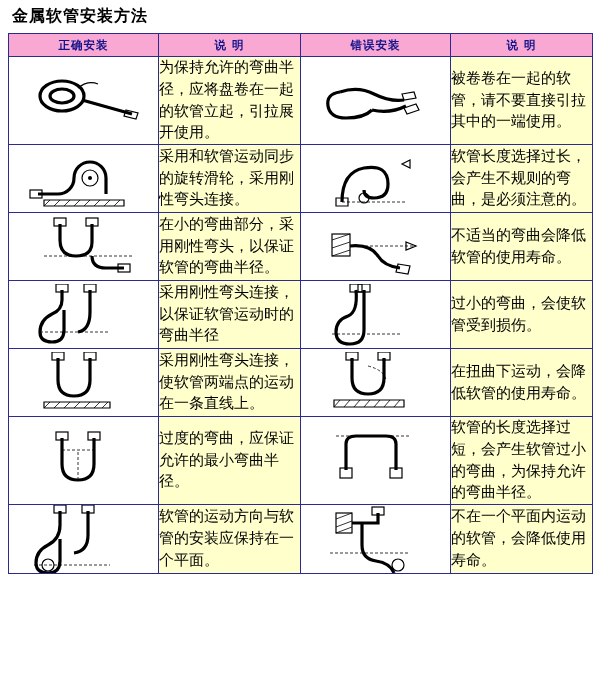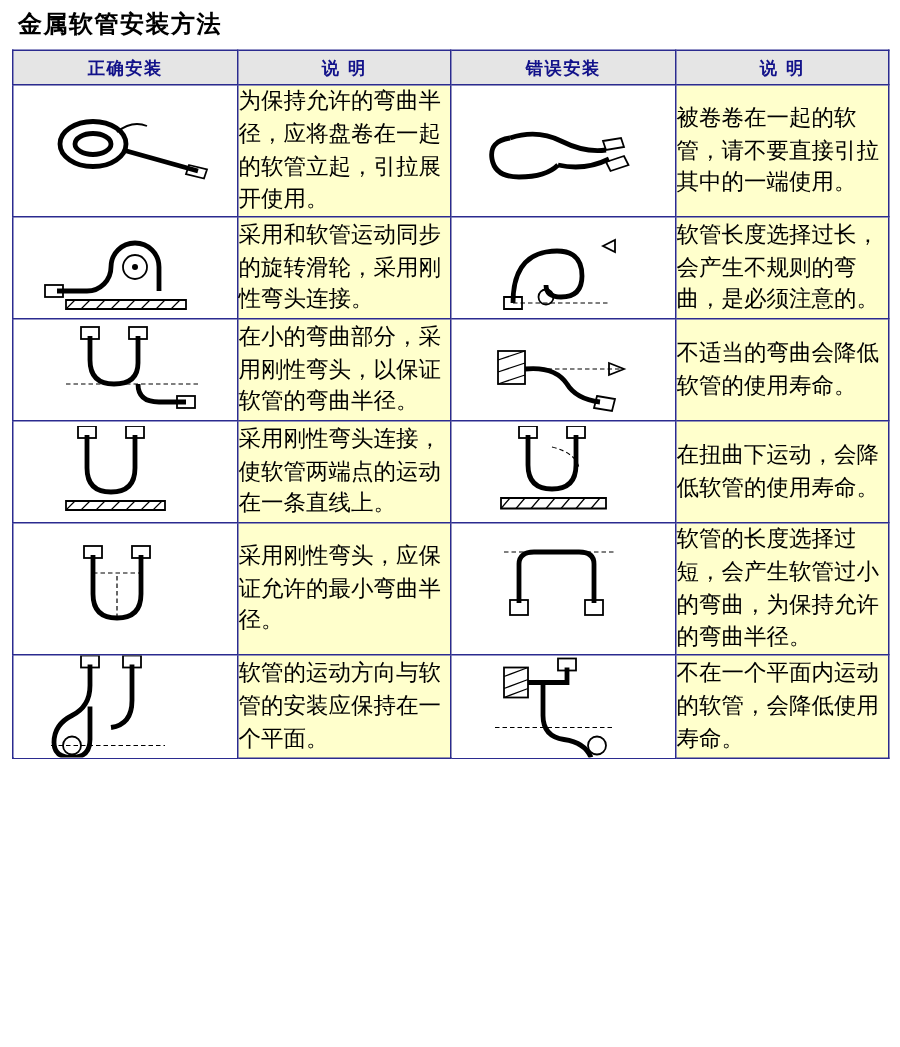--- a/index.html
+++ b/index.html
@@ -34,21 +34,21 @@
     width: 584px;
     table-layout: fixed;
     border: 1px solid #2b2b8f;
   }
   table.hose-table td, table.hose-table th {
     border: 1px solid #2b2b8f;
     padding: 0;
     vertical-align: middle;
   }
   thead th {
-    background: #e5e5e5;
+    background: #f9a8d4;
     color: #12128a;
     font-size: 11.5px;
     font-weight: bold;
     height: 22px;
     letter-spacing: 1px;
   }
   col.c-img { width: 150px; }
   col.c-txt { width: 142px; }
 
   td.img-cell {
@@ -163,20 +163,41 @@
             <path class="hatch" d="M26 24 L44 18 M26 32 L44 26 M26 40 L44 34"></path>
             <path class="ill-thick" d="M44 30 q20 -2 28 10 q6 10 22 12"></path>
             <path class="ill" d="M92 48 l12 2 l-2 8 l-12 -2 z" fill="#fff"></path>
             <path class="dash" d="M44 30 L110 30"></path>
             <path class="ill" d="M100 26 l10 4 l-10 4 z" fill="#fff"></path>
           </svg>
         </td>
         <td class="txt-cell">不适当的弯曲会降低软管的使用寿命。</td>
       </tr>
 
+      <tr>
+        <td class="img-cell">
+          <svg width="140" height="62" viewBox="0 0 140 62">
+            <path class="ill-thick" d="M48 6 L48 16 q0 10 -10 14 q-12 6 -12 18 q0 10 12 10 q12 0 12 -12 L50 26"></path>
+            <path class="ill-thick" d="M76 6 L76 28 q0 18 -12 20"></path>
+            <rect class="ill" x="42" y="0" width="12" height="8" fill="#fff"></rect>
+            <rect class="ill" x="70" y="0" width="12" height="8" fill="#fff"></rect>
+            <path class="dash" d="M26 48 L96 48"></path>
+          </svg>
+        </td>
+        <td class="txt-cell">采用刚性弯头连接，以保证软管运动时的弯曲半径</td>
+        <td class="img-cell">
+          <svg width="140" height="62" viewBox="0 0 140 62">
+            <path class="ill-thick" d="M50 6 q2 22 -8 26 q-12 4 -12 16 q0 12 14 12 q14 0 14 -14 L58 6"></path>
+            <rect class="ill" x="44" y="0" width="12" height="8" fill="#fff"></rect>
+            <rect class="ill" x="52" y="0" width="12" height="8" fill="#fff"></rect>
+            <path class="dash" d="M26 50 L94 50"></path>
+          </svg>
+        </td>
+        <td class="txt-cell">过小的弯曲，会使软管受到损伤。</td>
+      </tr>
 
       <tr>
         <td class="img-cell">
           <svg width="140" height="62" viewBox="0 0 140 62">
             <path class="ill-thick" d="M44 6 L44 28 q0 16 16 16 q16 0 16 -16 L76 6"></path>
             <rect class="ill" x="38" y="0" width="12" height="8" fill="#fff"></rect>
             <rect class="ill" x="70" y="0" width="12" height="8" fill="#fff"></rect>
             <path class="ill" d="M30 50 L96 50 L96 56 L30 56 Z" fill="#fff"></path>
             <path class="hatch" d="M36 50 L30 56 M46 50 L40 56 M56 50 L50 56 M66 50 L60 56 M76 50 L70 56 M86 50 L80 56 M94 50 L88 56"></path>
           </svg>
@@ -198,21 +219,21 @@
 
       <tr>
         <td class="img-cell">
           <svg width="140" height="62" viewBox="0 0 140 62">
             <path class="ill-thick" d="M48 8 L48 34 q0 16 16 16 q16 0 16 -16 L80 8"></path>
             <rect class="ill" x="42" y="2" width="12" height="8" fill="#fff"></rect>
             <rect class="ill" x="74" y="2" width="12" height="8" fill="#fff"></rect>
             <path class="dash" d="M64 50 L64 20 M48 20 L80 20"></path>
           </svg>
         </td>
-        <td class="txt-cell">采用刚性弯头，应保证允许的最小弯曲半径。</td>
+        <td class="txt-cell">过度的弯曲，应保证允许的最小弯曲半径。</td>
         <td class="img-cell">
           <svg width="140" height="62" viewBox="0 0 140 62">
             <path class="ill-thick" d="M40 14 q0 -8 10 -8 L80 6 q10 0 10 8 L90 40"></path>
             <path class="ill-thick" d="M40 14 L40 40"></path>
             <rect class="ill" x="34" y="38" width="12" height="10" fill="#fff"></rect>
             <rect class="ill" x="84" y="38" width="12" height="10" fill="#fff"></rect>
             <path class="dash" d="M30 6 L104 6"></path>
           </svg>
         </td>
         <td class="txt-cell">软管的长度选择过短，会产生软管过小的弯曲，为保持允许的弯曲半径。</td>

